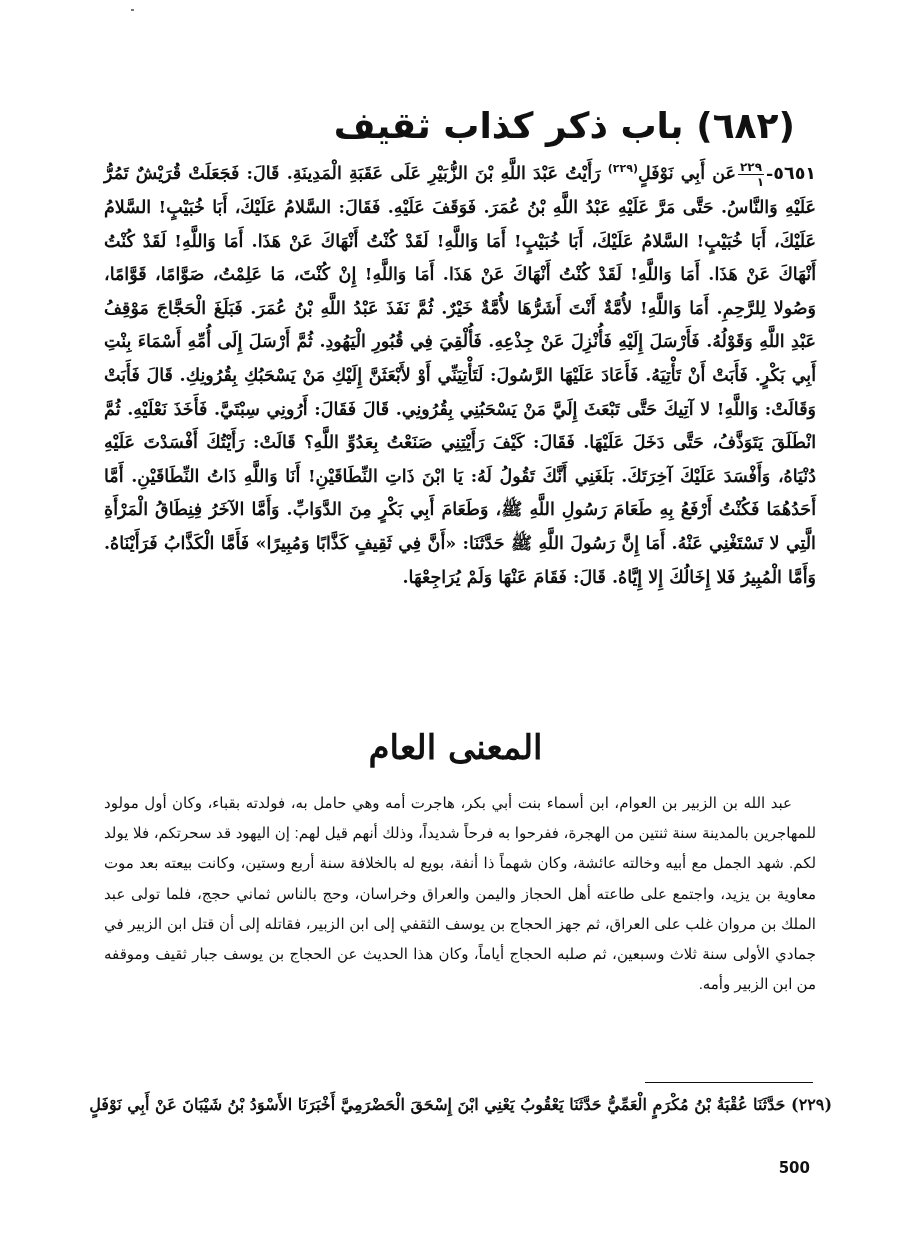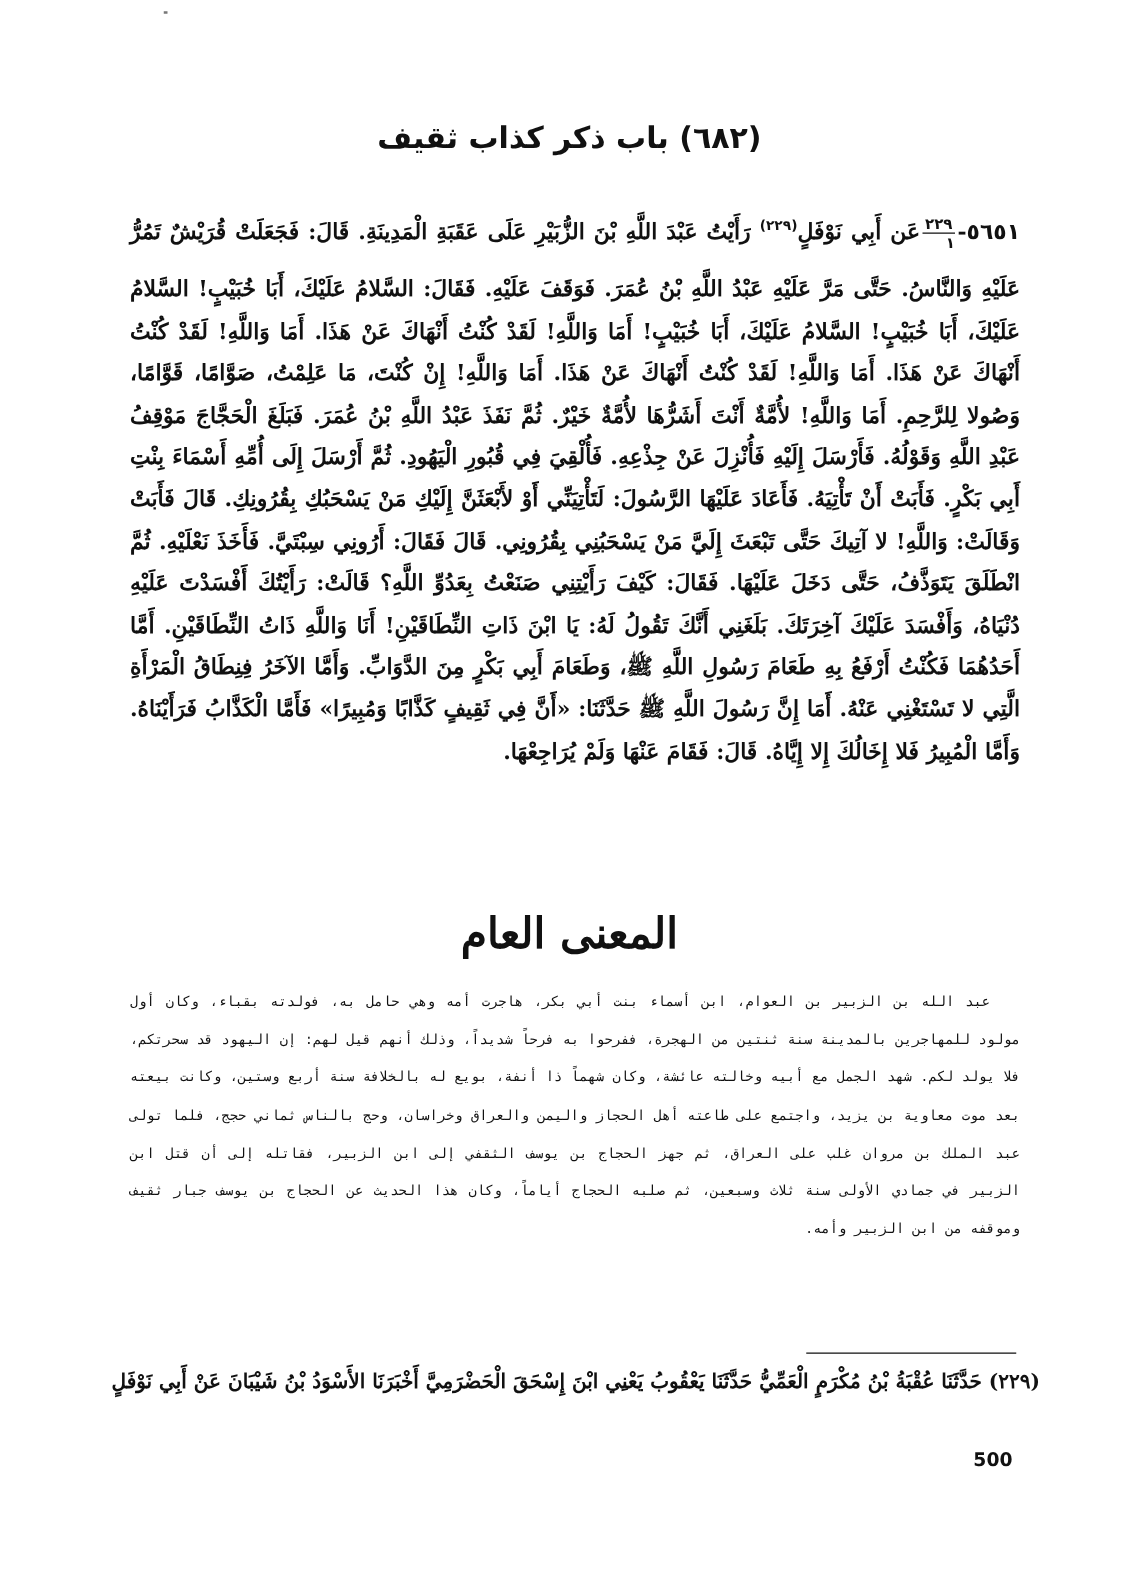--- a/index.html
+++ b/index.html
@@ -24,26 +24,25 @@
     .speck {
       position: absolute;
       left: 131px; top: 9px;
       width: 3px; height: 2px;
       background: #777;
     }
     .chapter-title {
       position: absolute;
       left: 100px; right: 100px;
       top: 88px;
-      text-align: center;
       font-family: "DejaVu Sans", sans-serif;
       font-weight: bold;
-      font-size: 24px;
+      font-size: 36px;
       line-height: 44px;
-      margin: 0;
+      margin: 16px;
     }
     .hadith {
       position: absolute;
       left: 104px;
       width: 712px;
       top: 157px;
       font-family: "DejaVu Serif", serif;
       font-weight: bold;
       font-size: 17.5px;
       line-height: 33.6px;
@@ -54,21 +53,21 @@
     .hadith .num {
       font-family: "DejaVu Sans", sans-serif;
       font-weight: bold;
     }
     .hadith .ref {
       display: inline-block;
       vertical-align: middle;
       font-family: "DejaVu Sans", sans-serif;
       font-size: 12px;
       line-height: 12px;
-      margin: 16px 2px;
+      margin: 3px 2px;
     }
     .hadith .ref .top {
       display: block;
       border-bottom: 1.5px solid #111;
       padding: 0 2px 1px;
     }
     .hadith .ref .bot {
       display: block;
       padding-top: 1px;
     }
@@ -86,22 +85,22 @@
       font-weight: bold;
       font-size: 34px;
       line-height: 42px;
       margin: 0;
     }
     .commentary {
       position: absolute;
       left: 104px;
       width: 712px;
       top: 788px;
-      font-family: Liberation Mono, monospace;
-      font-size: 11px;
+      font-family: Liberation Sans, sans-serif;
+      font-size: 15px;
       line-height: 30.2px;
       text-align: justify;
       text-align-last: right;
       margin: 0;
       text-indent: 24px;
     }
     .footnote-rule {
       position: absolute;
       left: 645px;
       width: 168px;

